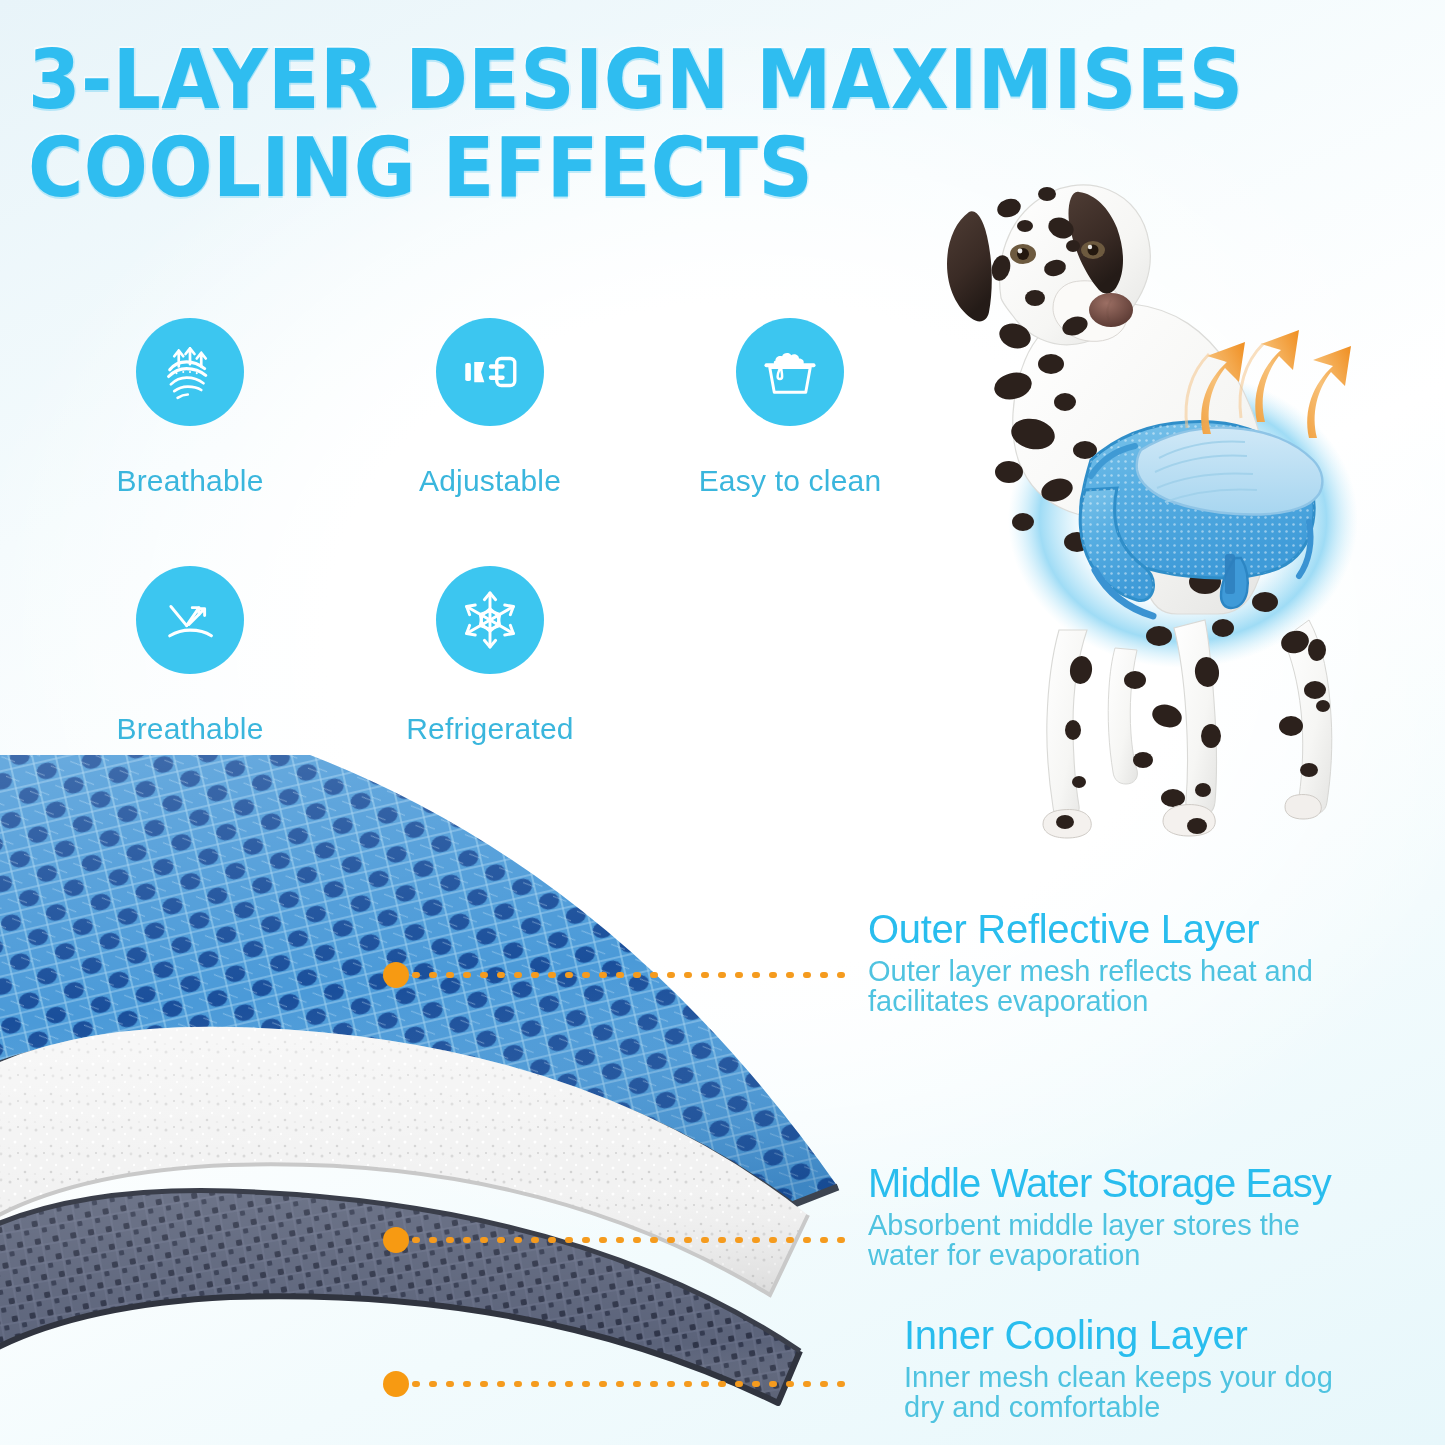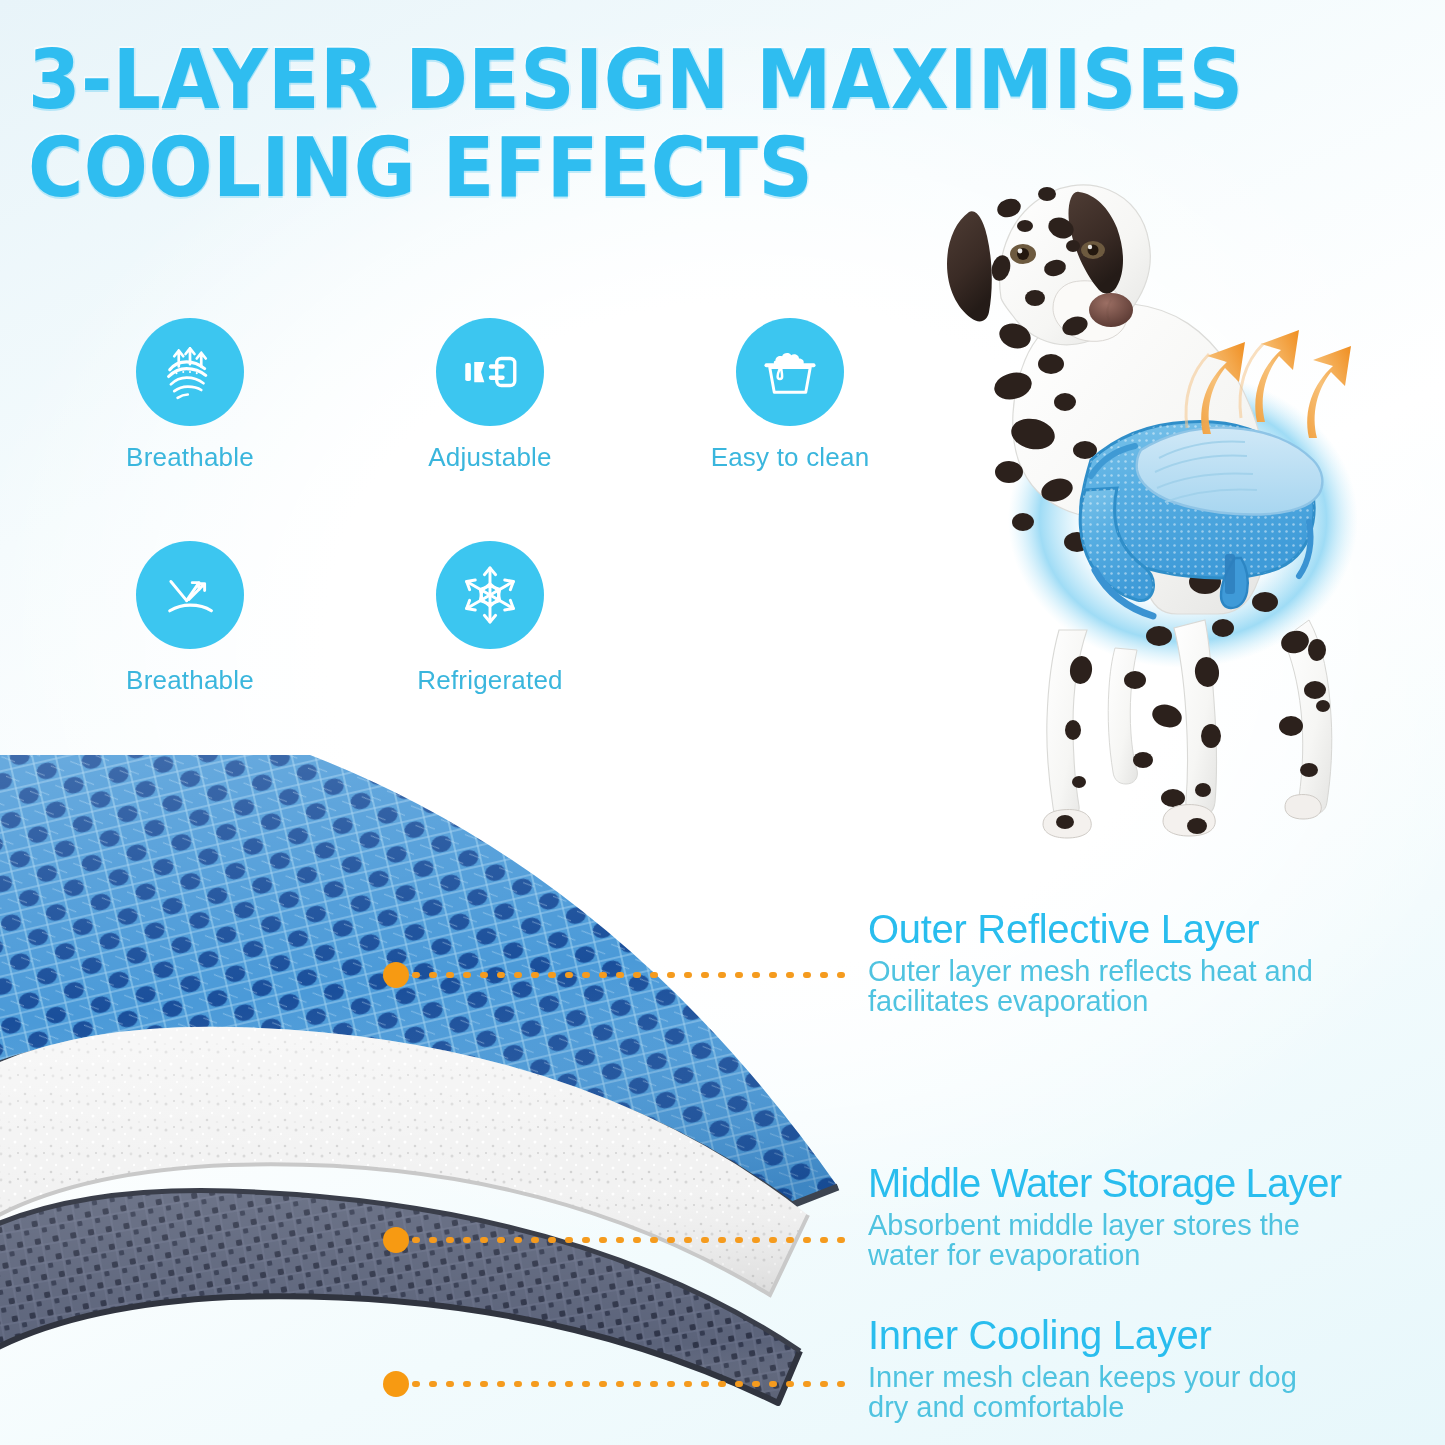--- a/index.html
+++ b/index.html
@@ -64,22 +64,22 @@
     align-items: center;
   }
   .feat-circle {
     width: 108px; height: 108px;
     border-radius: 50%;
     background: #3cc6f0;
     display: flex; align-items: center; justify-content: center;
   }
   .feat-circle svg { width: 72px; height: 72px; display: block; }
   .feat-label {
-    margin-top: 16px;
-    font-size: 26px;
+    margin-top: 38px;
+    font-size: 30px;
     color: #3ab6dd;
     letter-spacing: 0.2px;
     white-space: nowrap;
   }
 
   
   .dog-wrap {
     position: absolute;
     left: 905px;
     top: 150px;
@@ -124,21 +124,21 @@
   }
   .callout .c-desc {
     font-size: 29px;
     color: #4fc3e0;
     line-height: 30px;
     margin-top: 4px;
     max-width: 470px;
   }
   #callout-outer  { left: 868px; top: 906px; }
   #callout-middle { left: 868px; top: 1160px; }
-  #callout-inner  { left: 868px; top: 1312px; }
+  #callout-inner  { left: 904px; top: 1312px; }
   #callout-middle .c-title { letter-spacing: -0.9px; }
 </style>
 </head>
 <body>
 
 <div id="stage">
 
   <div class="title-block">
     <div class="title-line l1">3-LAYER DESIGN MAXIMISES</div>
     <div class="title-line l2">COOLING EFFECTS</div>
@@ -521,21 +521,21 @@
     <circle cx="396" cy="1240" r="13" fill="#f79a12"></circle>
     <circle cx="396" cy="1384" r="13" fill="#f79a12"></circle>
   </svg>
 
   <div class="callout" id="callout-outer">
     <div class="c-title">Outer Reflective Layer</div>
     <div class="c-desc">Outer layer mesh reflects heat and facilitates evaporation</div>
   </div>
 
   <div class="callout" id="callout-middle">
-    <div class="c-title">Middle Water Storage Layer</div>
+    <div class="c-title">Middle Water Storage Easy</div>
     <div class="c-desc">Absorbent middle layer stores the water for evaporation</div>
   </div>
 
   <div class="callout" id="callout-inner">
     <div class="c-title">Inner Cooling Layer</div>
     <div class="c-desc">Inner mesh clean keeps your dog dry and comfortable</div>
   </div>
 
 </div>
 

